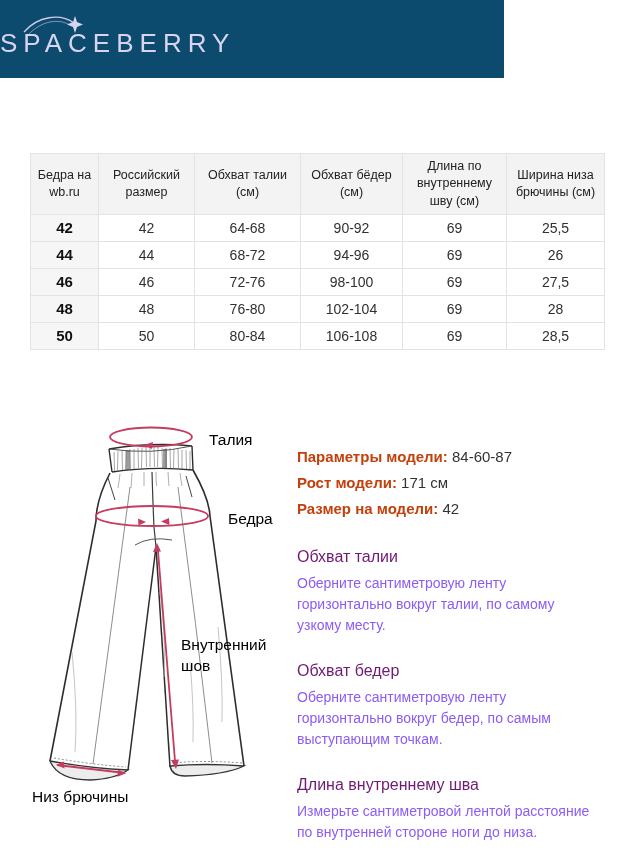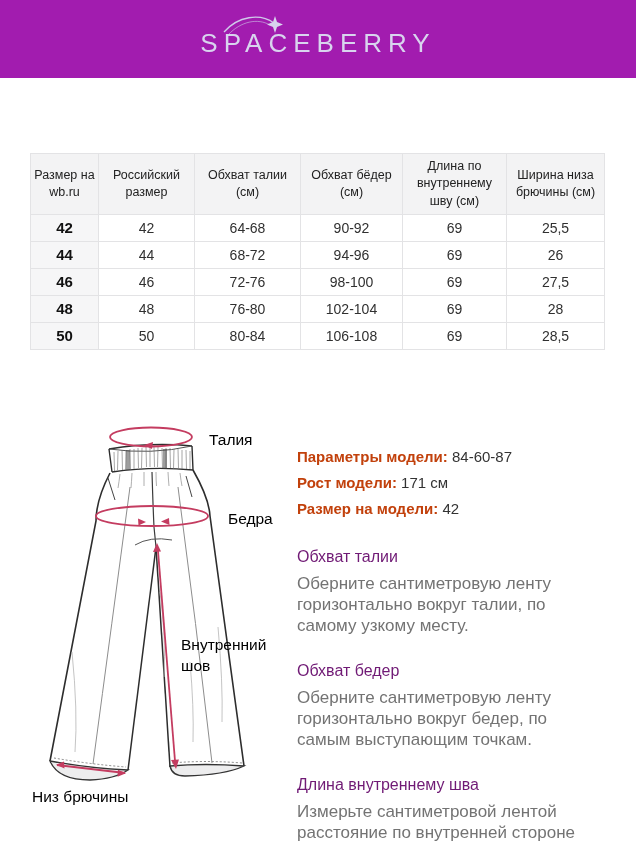--- a/index.html
+++ b/index.html
@@ -5,22 +5,22 @@
   * { margin:0; padding:0; box-sizing:border-box; }
   html,body { background:#fff; }
   body { font-family:"Liberation Sans", sans-serif; }
   .page {
     position:relative; width:636px; height:848px; margin:0 auto;
     background:#fff; overflow:hidden;
   }
 
   
   .header {
-    position:absolute; left:0; top:0; width:636px; height:78px;
-    background:#a21caf; display:flex; align-items:center; justify-content:center;
+    position:absolute; left:0; top:0; width:504px; height:78px;
+    background:#0c4a6e; display:flex; align-items:center; 
   }
   .logo-wrap { position:relative; margin-top:8px; }
   .logo-text {
     color:#d8d4ee; font-size:26px; letter-spacing:6px; font-weight:400;
   }
   .logo-swoosh { position:absolute; left:22px; top:-18px; width:66px; height:30px; }
 
   
   .size-table {
     position:absolute; left:30px; top:153px; width:574px;
@@ -40,21 +40,21 @@
   .diagram-label {
     position:absolute; font-size:15.5px; color:#000000; line-height:21px;
   }
 
   
   .info-col { position:absolute; left:297px; top:444px; width:315px; }
   .param-line { font-size:15px; color:#333; line-height:26px; }
   .param-line .b { font-weight:700; color:#c2410c; }
   .guide-section { margin-top:26px; }
   .guide-section h3 { font-size:16px; color:#701a75; font-weight:400; margin-bottom:7px; }
-  .guide-section p { font-size:17px; color:#737373; line-height:21px; width:300px; }
+  .guide-section p { font-size:14px; color:#8b5cf6; line-height:21px; width:300px; }
   .guide-section:first-of-type { margin-top:30px; }
 
   .pants-svg { position:absolute; left:40px; top:422px; width:215px; height:390px; }
 </style>
 </head>
 <body>
 
 <div class="page">
 
   <div class="header">
@@ -72,21 +72,21 @@
     <colgroup>
       <col style="width:68px">
         <col style="width:96px">
         <col style="width:106px">
       <col style="width:102px">
         <col style="width:104px">
         <col style="width:98px">
     </colgroup>
     <thead>
       <tr>
-        <th>Размер на wb.ru</th>
+        <th>Бедра на wb.ru</th>
         <th>Российский размер</th>
         <th>Обхват талии (см)</th>
         <th>Обхват бёдер (см)</th>
         <th>Длина по внутреннему шву (см)</th>
         <th>Ширина низа брючины (см)</th>
       </tr>
     </thead>
     <tbody>
       <tr>
         <td class="first">42</td>

